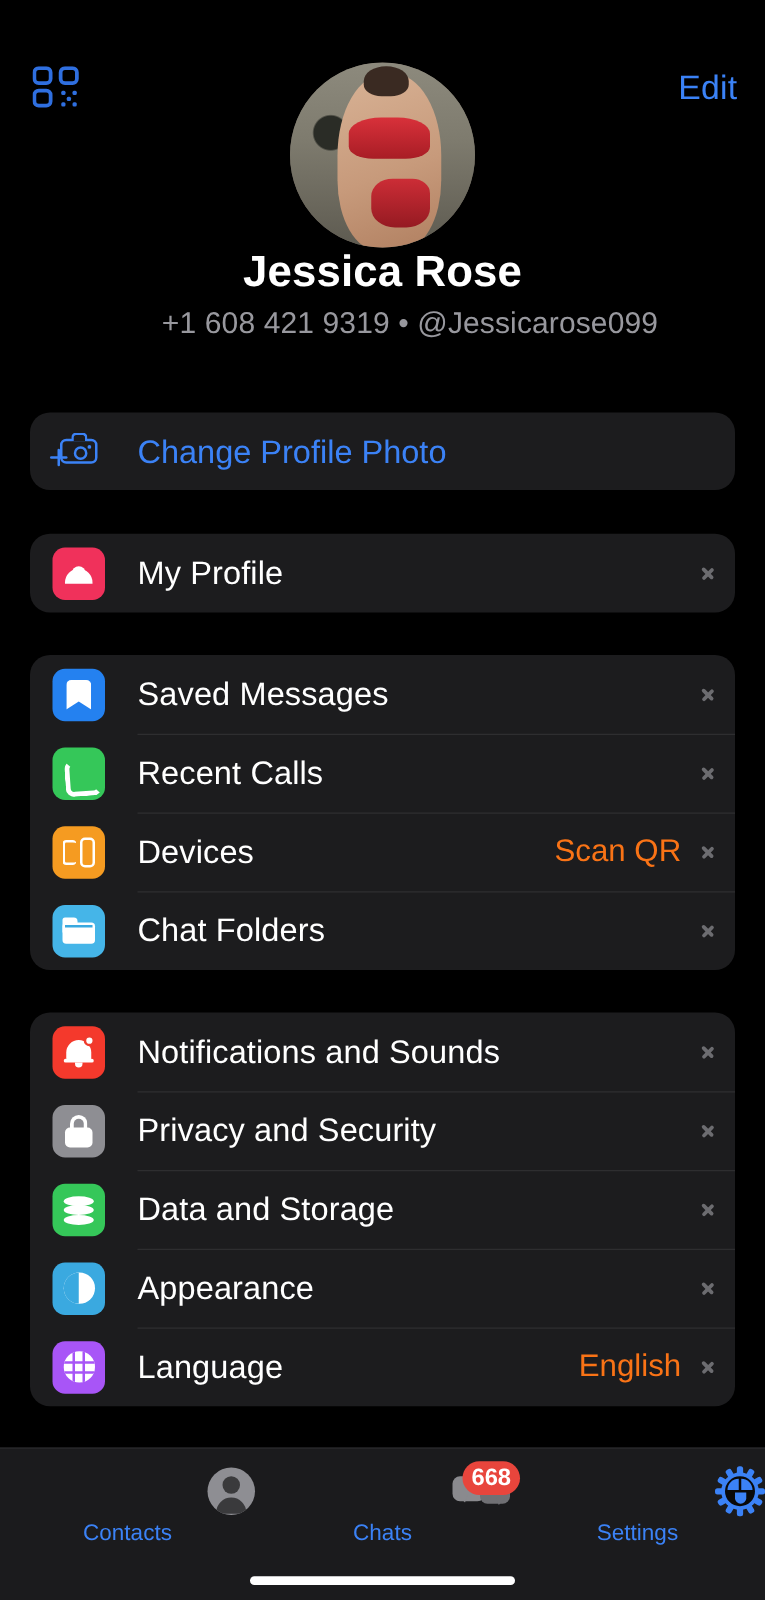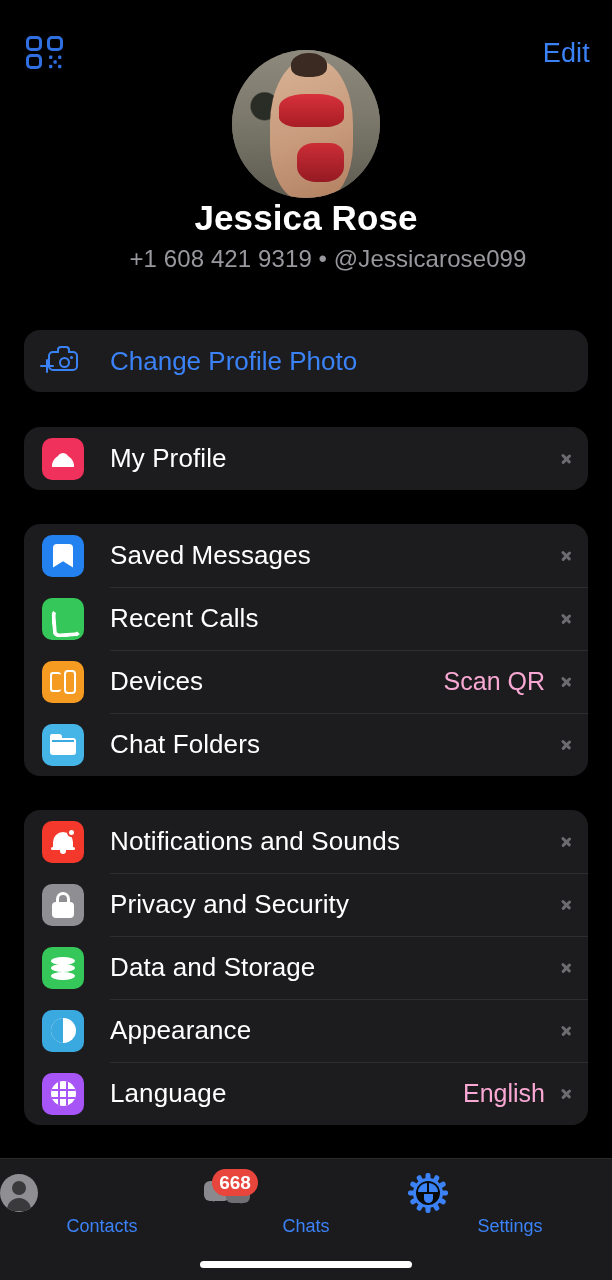--- a/index.html
+++ b/index.html
@@ -7,21 +7,21 @@
     width: 612px; height: 1280px;
     background: #000;
     font-family: "Liberation Sans", sans-serif;
     overflow: hidden;
     -webkit-font-smoothing: antialiased;
   }
   .screen { position: relative; width: 612px; height: 1280px; background: #000; }
 
   
   .topbar {
-    position: absolute; top: 0; left: 0; width: 612px; height: 96px;
+    position: absolute; top: 17px; left: 0; width: 612px; height: 96px;
     z-index: 6;
   }
   .qr-btn {
     position: absolute; left: 26px; top: 36px;
     width: 38px; height: 34px;
     cursor: pointer;
   }
   .edit-btn {
     position: absolute; right: 22px; top: 36px;
     color: #3b82f6; font-size: 27px; letter-spacing: .2px;
@@ -92,21 +92,21 @@
     width: 42px; height: 42px; border-radius: 10px;
     flex: 0 0 42px; position: relative;
     display: flex; align-items: center; justify-content: center;
   }
   .row-label {
     margin-left: 26px; color: #fff; font-size: 26px; letter-spacing: .1px;
     white-space: nowrap;
     text-align: right;
   }
   .row-value {
-    margin-left: auto; color: #f9a8d4; font-size: 25px; padding-right: 12px;
+    margin-left: auto; color: #f97316; font-size: 25px; padding-right: 12px;
     white-space: nowrap;
   }
   .chev {
     width: 11px; height: 19px; flex: 0 0 11px; margin-left: 4px;
     position: relative;
   }
   .chev::before, .chev::after {
     content: ""; position: absolute; left: 1px; width: 12px; height: 2.6px;
     background: #6c6c70; border-radius: 2px;
   }
@@ -235,21 +235,21 @@
             background: #a855f7; }
 
   
   .tabbar {
     position: absolute; left: 0; bottom: 0; width: 612px; height: 122px;
     background: #1b1b1d; border-top: 1px solid #2a2a2c;
     display: flex; align-items: flex-start; z-index: 10;
   }
   .tab { flex: 1; text-align: center; padding-top: 12px; cursor: pointer;
          position: relative; }
-  .tab-ico { height: 44px; display: flex; align-items: center; justify-content: flex-start;
+  .tab-ico { height: 44px; display: flex; align-items: center; justify-content: flex-end;
              position: relative; }
   .tab-label { font-size: 18px; color: #3b82f6; margin-top: 1px; }
   .tab.active .tab-label { color: #3b82f6; }
 
   .t-person { width: 38px; height: 38px; border-radius: 50%; background: #8e8e93;
               position: relative; overflow: hidden; }
   .t-person .h { position: absolute; left: 50%; top: 7px; transform: translateX(-50%);
                  width: 14px; height: 14px; border-radius: 50%; background: #3a3a3c; }
   .t-person .b { position: absolute; left: 50%; bottom: 1px; transform: translateX(-50%);
                  width: 24px; height: 13px; border-radius: 12px 12px 0 0; background: #3a3a3c; }

